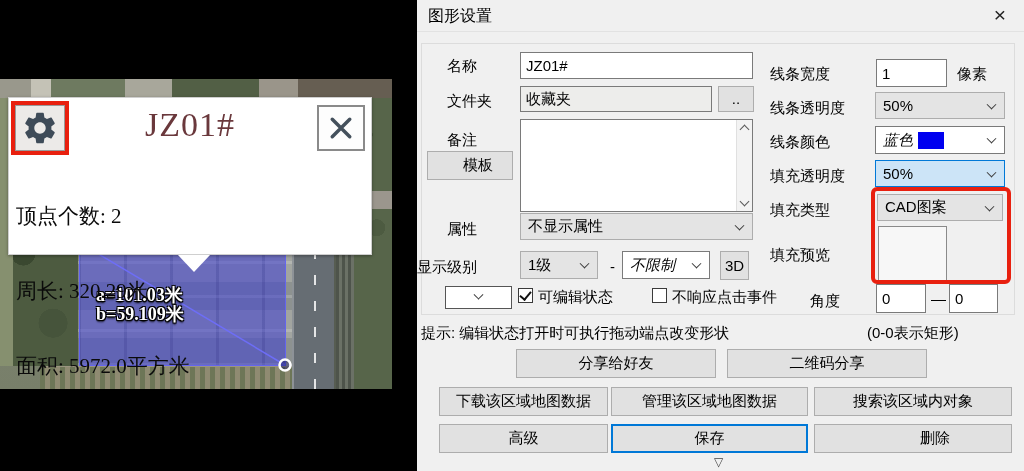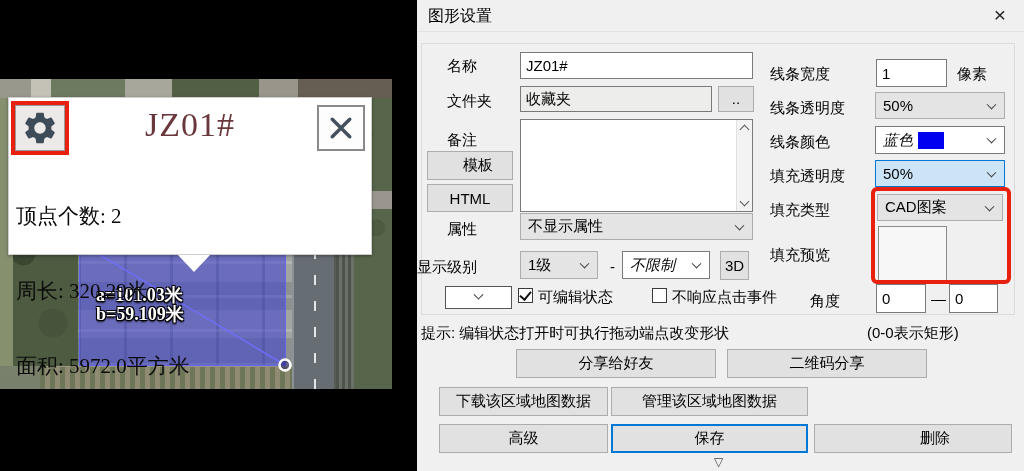--- a/index.html
+++ b/index.html
@@ -167,21 +167,20 @@
     <div class="lbl r" style="left:30px; top:131px; width:68px;">备注</div>
     <div class="notebox">
       <span></span>
       <div class="sb">
         <span class="a-up"></span>
         <span class="a-dn"></span>
       </div>
     </div>
 
     <div class="btn" style="left:10px; top:151px; width:86px; height:29px;padding-left:16px;">模板</div>
-    <div class="btn" style="left:10px; top:184px; width:86px; height:28px;">HTML</div>
 
     <div class="lbl r" style="left:30px; top:220px; width:68px;">属性</div>
     <div class="combo" style="left:103px; top:213px; width:233px; height:27px;">
       <span>不显示属性</span>
       <span class="chev"></span>
     </div>
 
     <div class="lbl r" style="left:0px; top:258px; width:98px;">显示级别</div>
     <div class="combo" style="left:103px; top:251px; width:78px; height:28px;">
       <span>1级</span>
@@ -241,20 +240,21 @@
     <input class="input" style="left: 532px; top: 284px; width: 49px; height: 29px;" value="0">
 
     <div class="lbl" style="left:4px; top:324px;">提示: 编辑状态打开时可执行拖动端点改变形状</div>
     <div class="lbl r" style="left:450px; top:324px; width:146px;">(0-0表示矩形)</div>
 
     <div class="btn" style="left:99px;  top:349px; width:200px; height:29px;">分享给好友</div>
     <div class="btn" style="left:310px; top:349px; width:200px; height:29px;">二维码分享</div>
 
     <div class="btn" style="left:22px;  top:387px; width:169px; height:29px;">下载该区域地图数据</div>
     <div class="btn" style="left:194px; top:387px; width:197px; height:29px;">管理该区域地图数据</div>
+    <div class="btn" style="left:397px; top:387px; width:198px; height:29px;">搜索该区域内对象</div>
 
     <div class="btn" style="left:22px;  top:424px; width:169px; height:29px;">高级</div>
     <div class="btn save" style="left:194px; top:424px; width:197px; height:29px;">保存</div>
     <div class="btn" style="left:397px; top:424px; width:198px; height:29px;padding-left:44px;">删除</div>
 
     <div class="grip">▽</div>
   </div>
 </div>
 
 </body></html>

